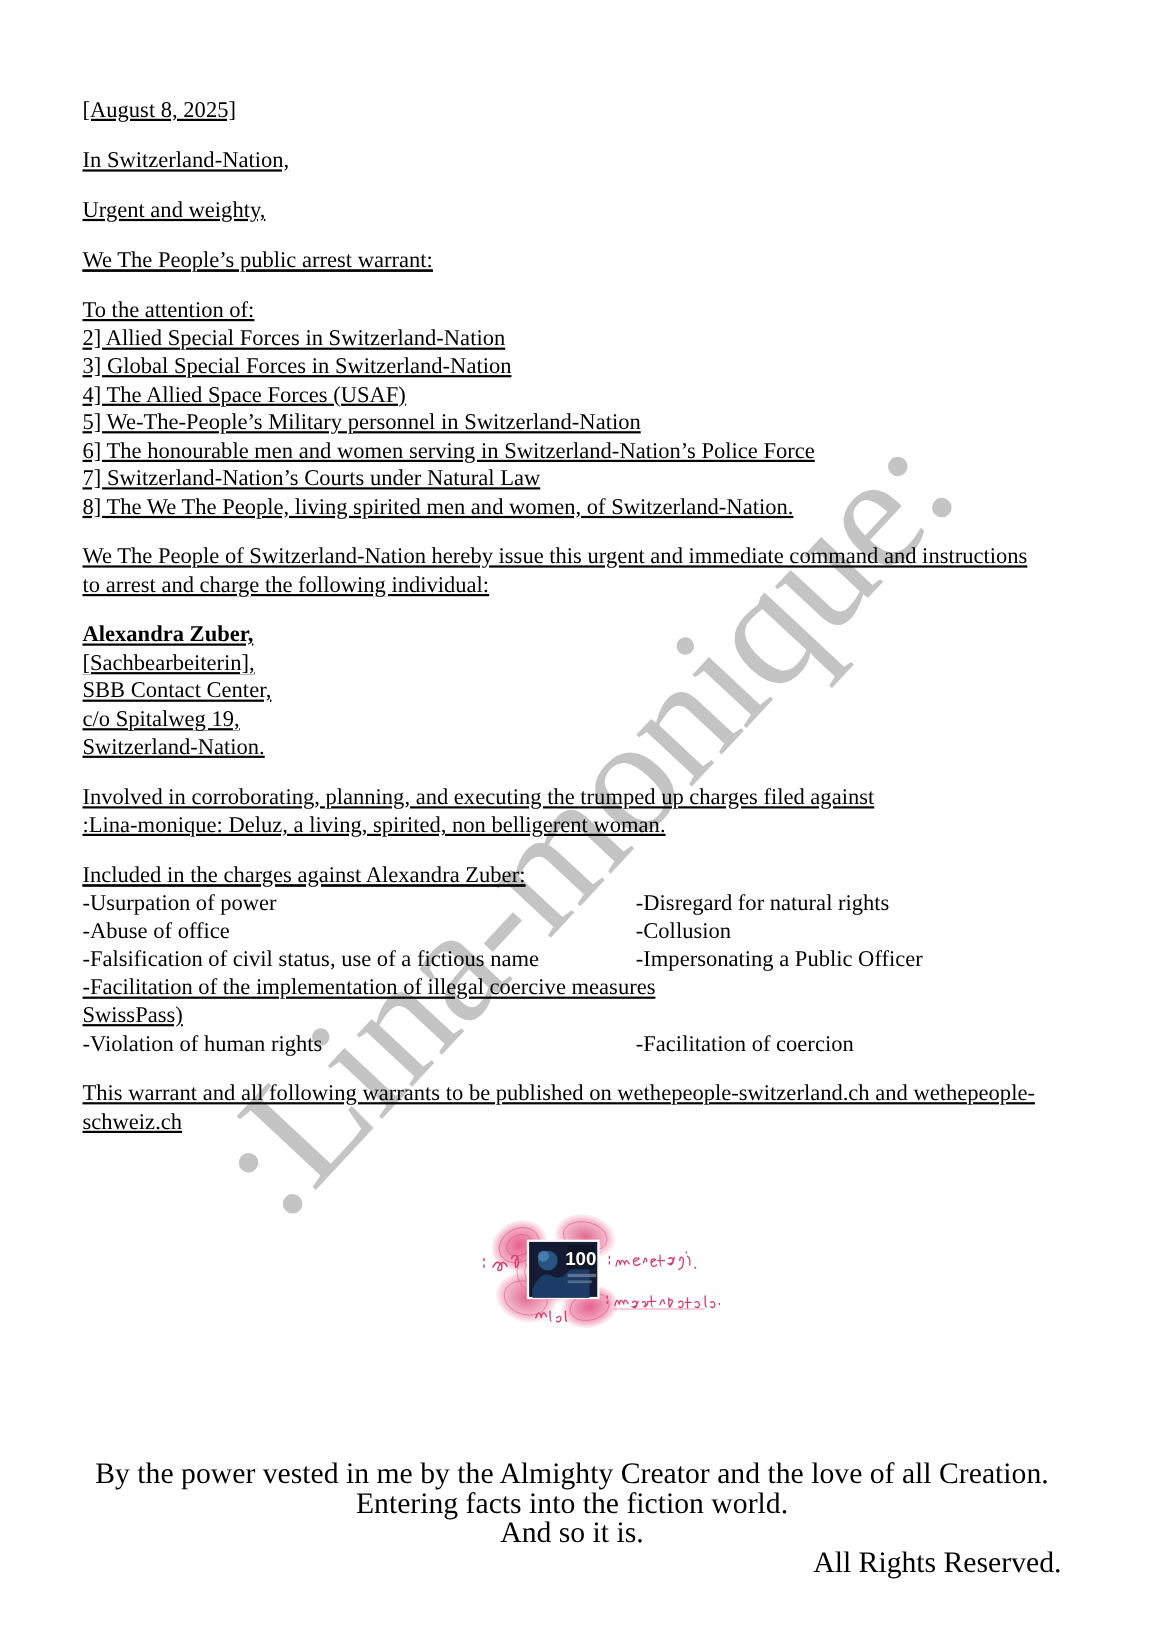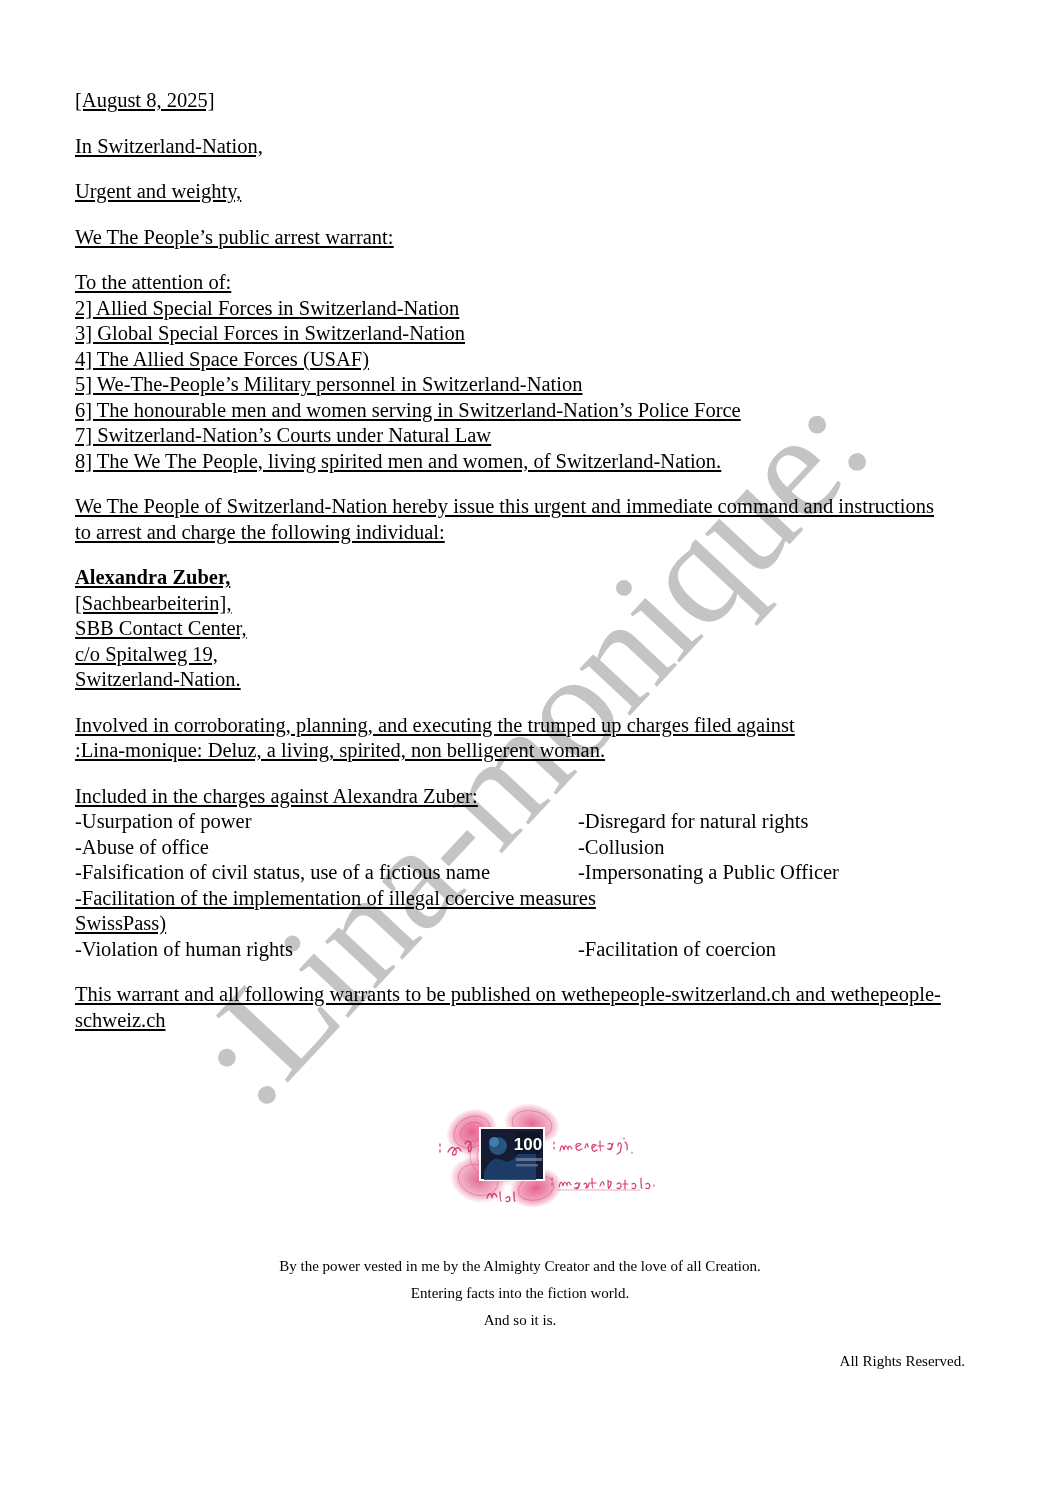--- a/index.html
+++ b/index.html
@@ -78,28 +78,28 @@
     width: 230px;
     height: 115px;
     z-index: 3;
   }
   .sig-area svg { display: block; }
 
   
   .closing {
     position: absolute;
     left: 75px;
-    top: 1253px;
+    top: 1326px;
     width: 890px;
     z-index: 2;
-    font-size: 15px;
+    font-size: 27px;
     line-height: 27px;
   }
   .closing .c { text-align: center; }
-  .closing .r { text-align: right; padding-right: 0px; margin-top: 14px; }
+  .closing .r { text-align: right; padding-right: 0px; margin-top: 0; }
 </style>
 </head>
 <body>
 
 <div class="page">
 
   <div class="watermark">:Lina-monique:</div>
 
   <div class="body-text">
 

